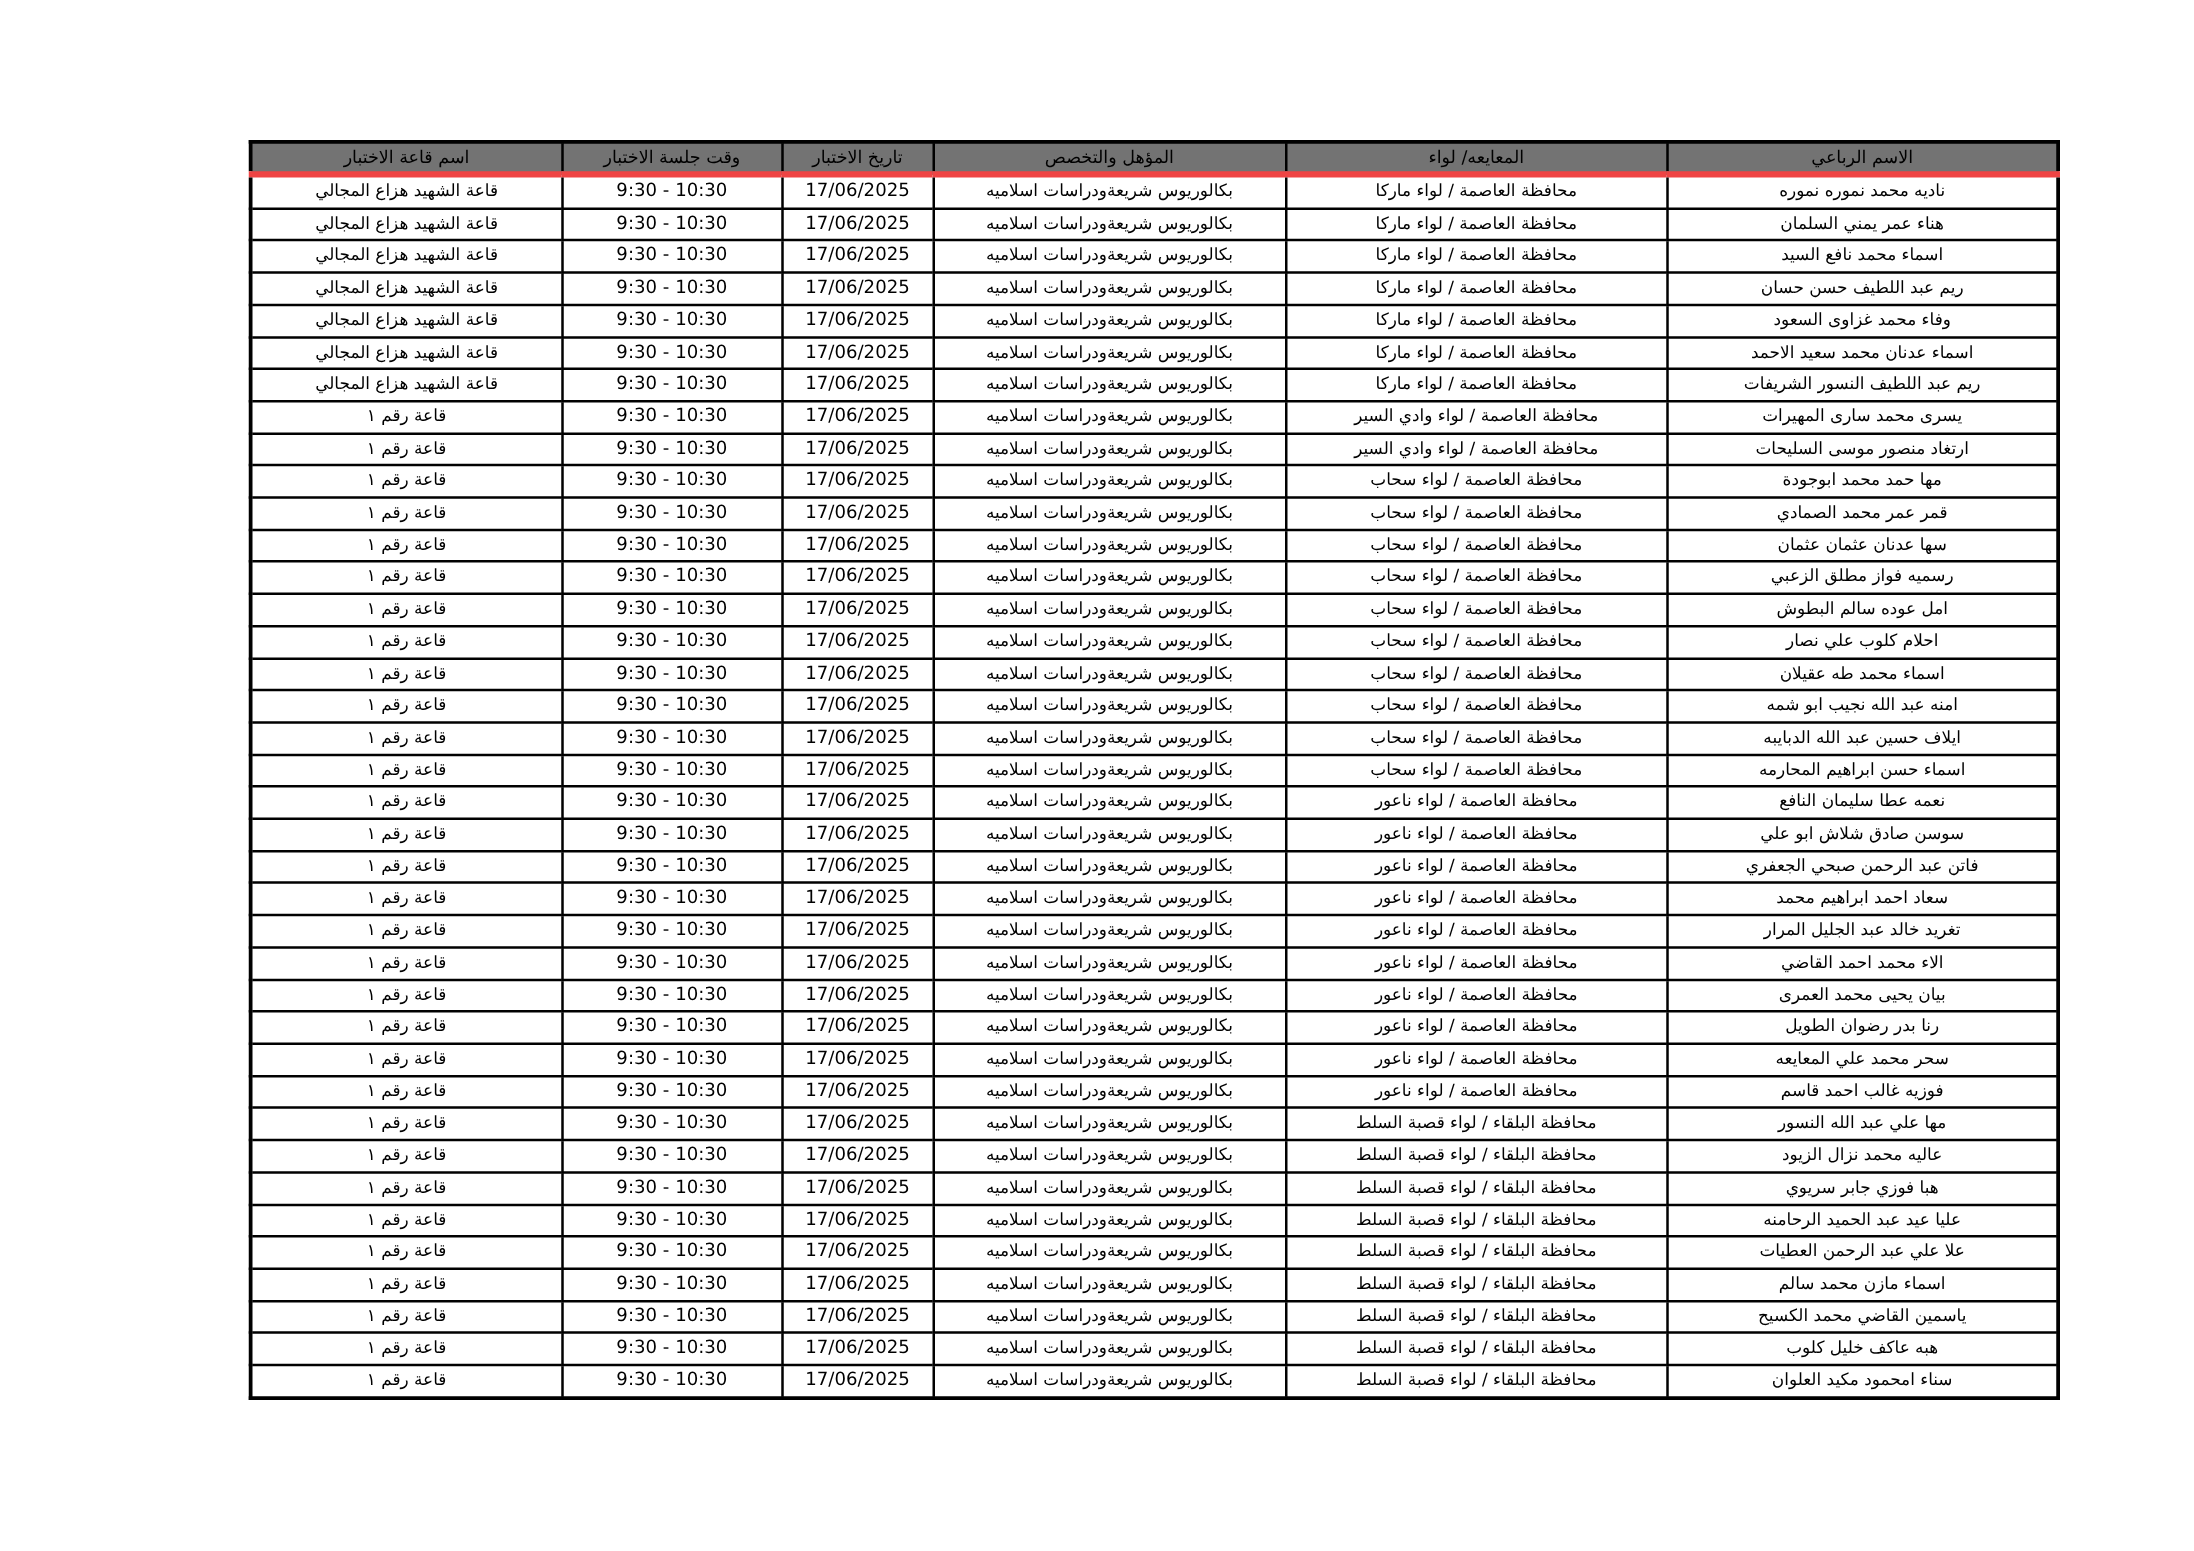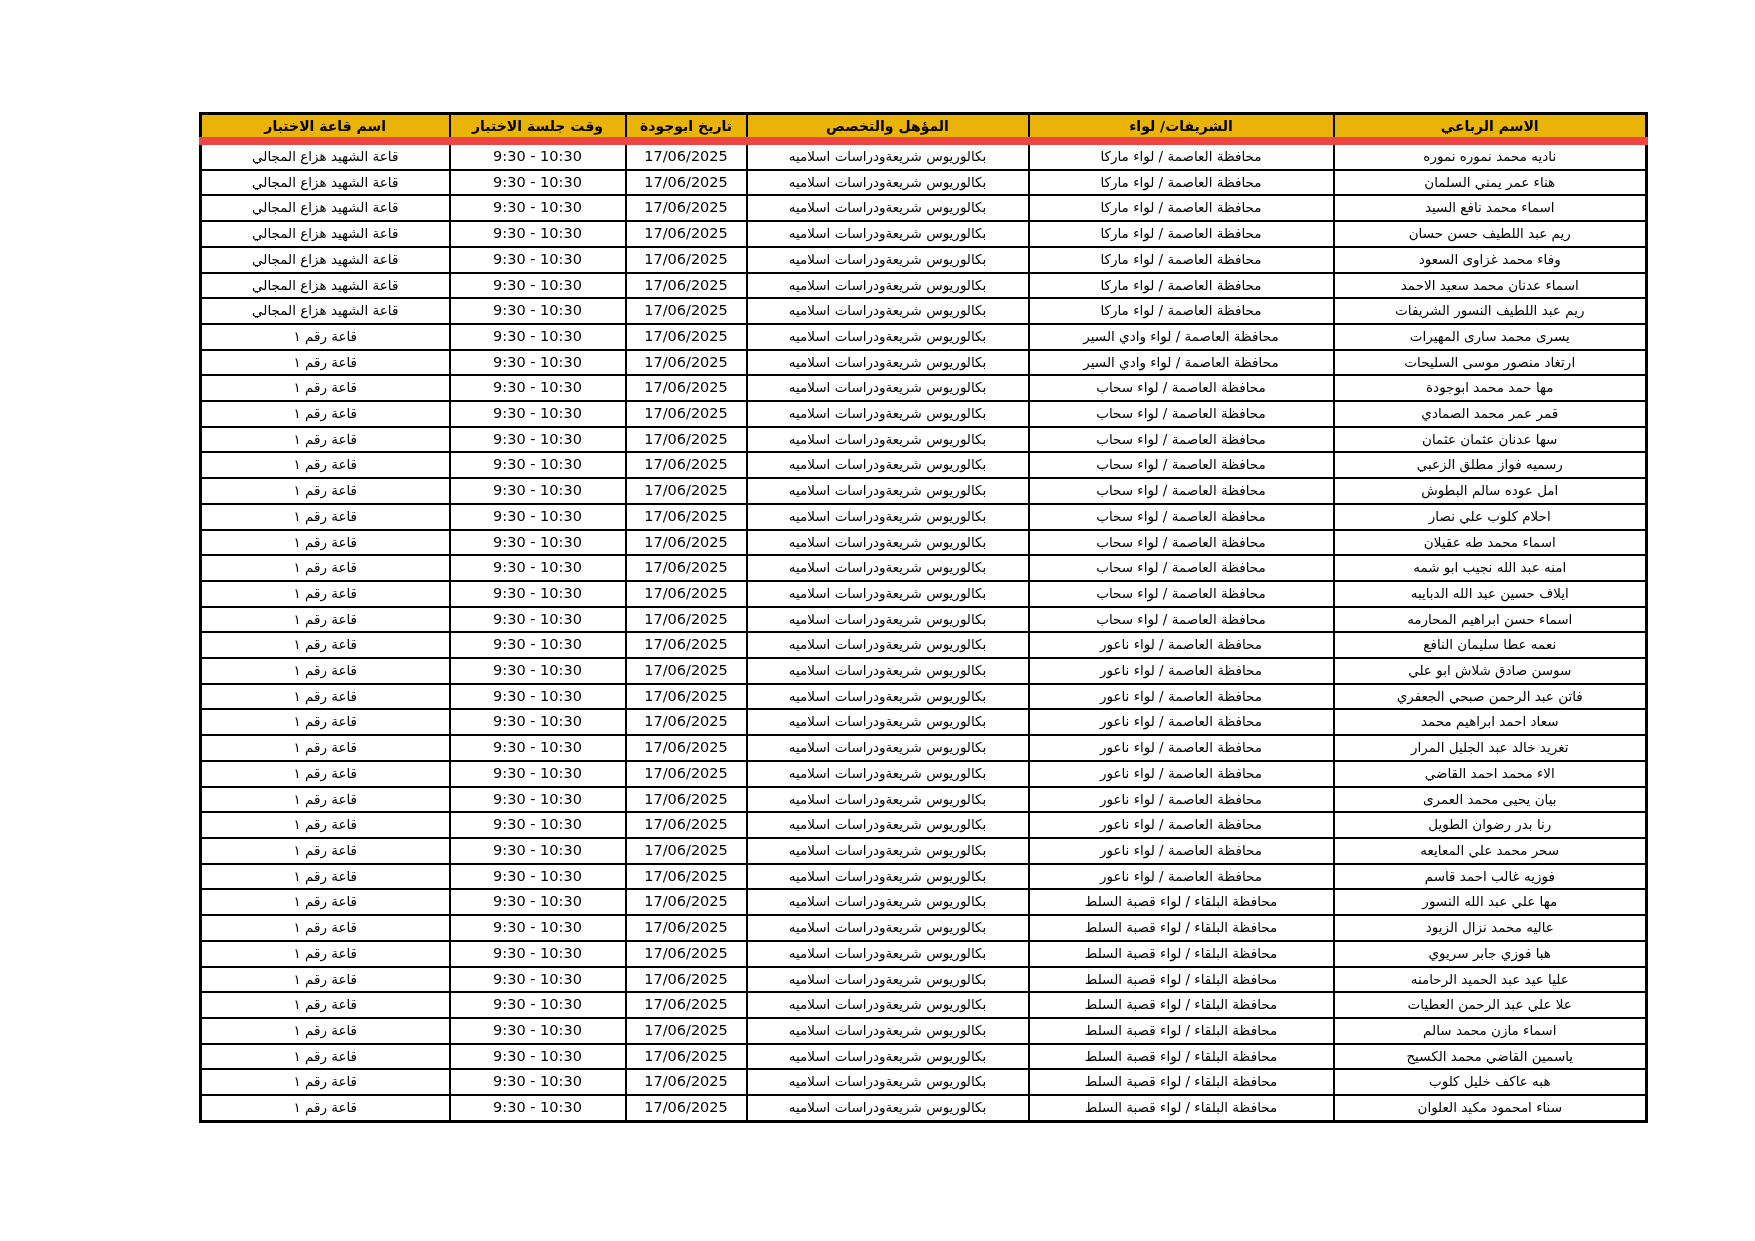--- a/index.html
+++ b/index.html
@@ -35,25 +35,25 @@
 
   th, td {
     border: 2px solid #000000;
     text-align: center;
     vertical-align: middle;
     padding: 0 2px;
     white-space: nowrap;
     color: #000000;
   }
   thead th {
-    background: #eab308;
+    background: #737373;
     height: 22px;
     font-size: 14px;
-    font-weight: bold;
-    border-bottom: 8px solid #ef4444;
+    font-weight: normal;
+    border-bottom: 5px solid #ef4444;
   }
   tbody td {
     height: 23.7px;
     font-size: 13.5px;
     line-height: 23.7px;
   }
   td.col-exam_date, td.col-exam_time {
     direction: ltr;
     font-size: 14.5px;
   }
@@ -67,23 +67,23 @@
       <col class="c-name">
       <col class="c-governorate">
       <col class="c-qualification">
       <col class="c-exam_date">
       <col class="c-exam_time">
       <col class="c-exam_hall">
     </colgroup>
     <thead>
       <tr id="header-row">
           <th>الاسم الرباعي</th>
-          <th>الشريفات/ لواء</th>
+          <th>المعايعه/ لواء</th>
           <th>المؤهل والتخصص</th>
-          <th>تاريخ ابوجودة</th>
+          <th>تاريخ الاختبار</th>
           <th>وقت جلسة الاختبار</th>
           <th>اسم قاعة الاختبار</th>
         </tr>
     </thead>
     <tbody id="table-body">
         <tr>
           <td class="col-name">ناديه محمد نموره نموره</td>
           <td class="col-governorate">محافظة العاصمة / لواء ماركا</td>
           <td class="col-qualification">بكالوريوس شريعةودراسات اسلاميه</td>
           <td class="col-exam_date">17/06/2025</td>

